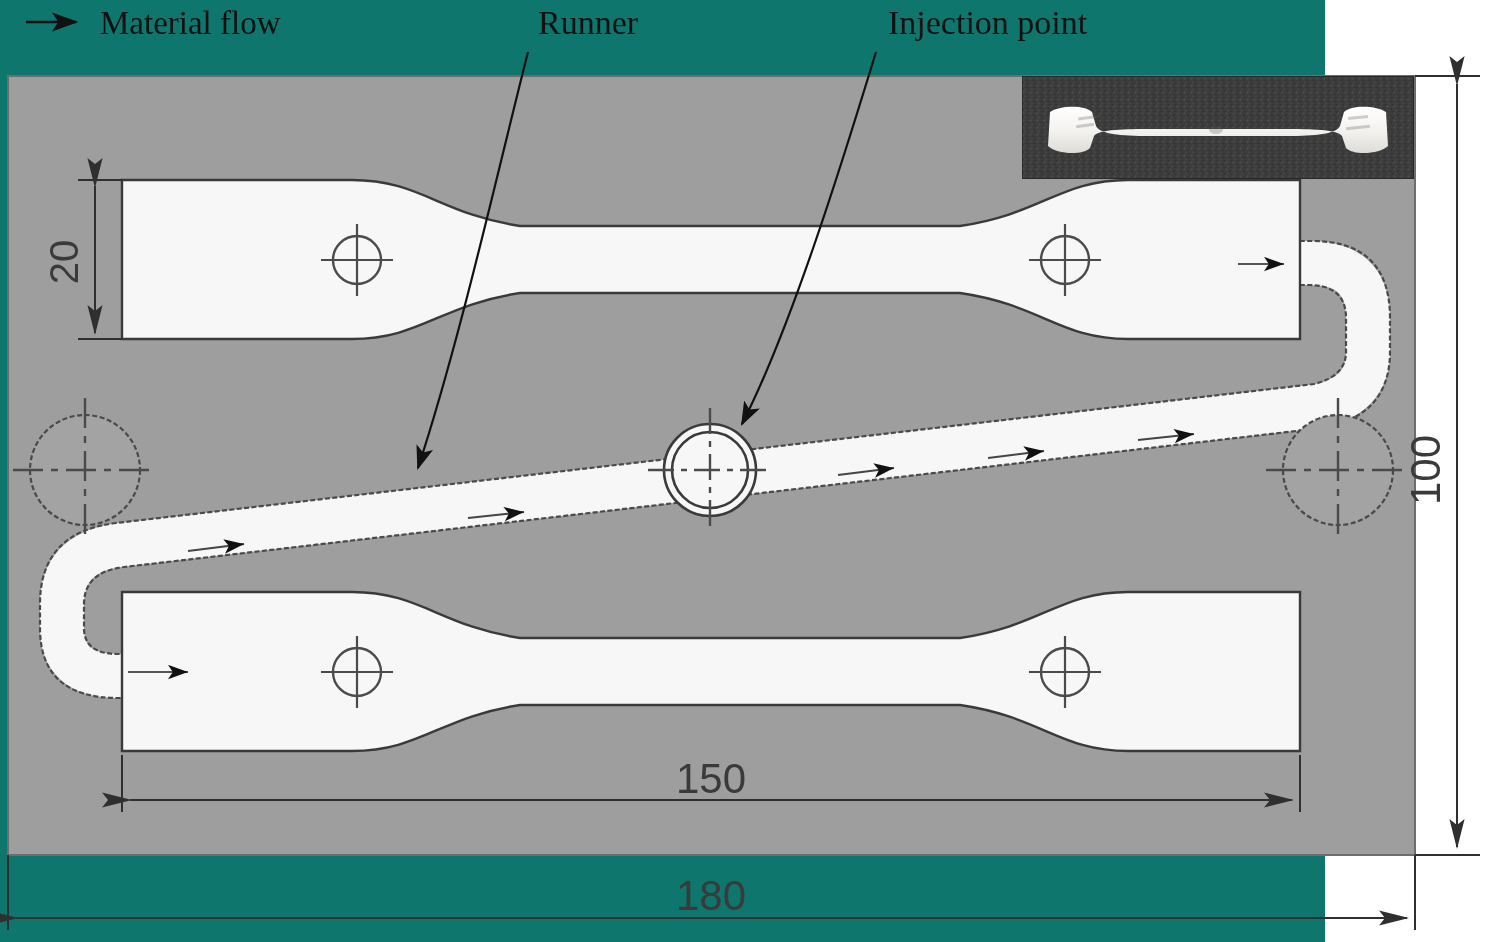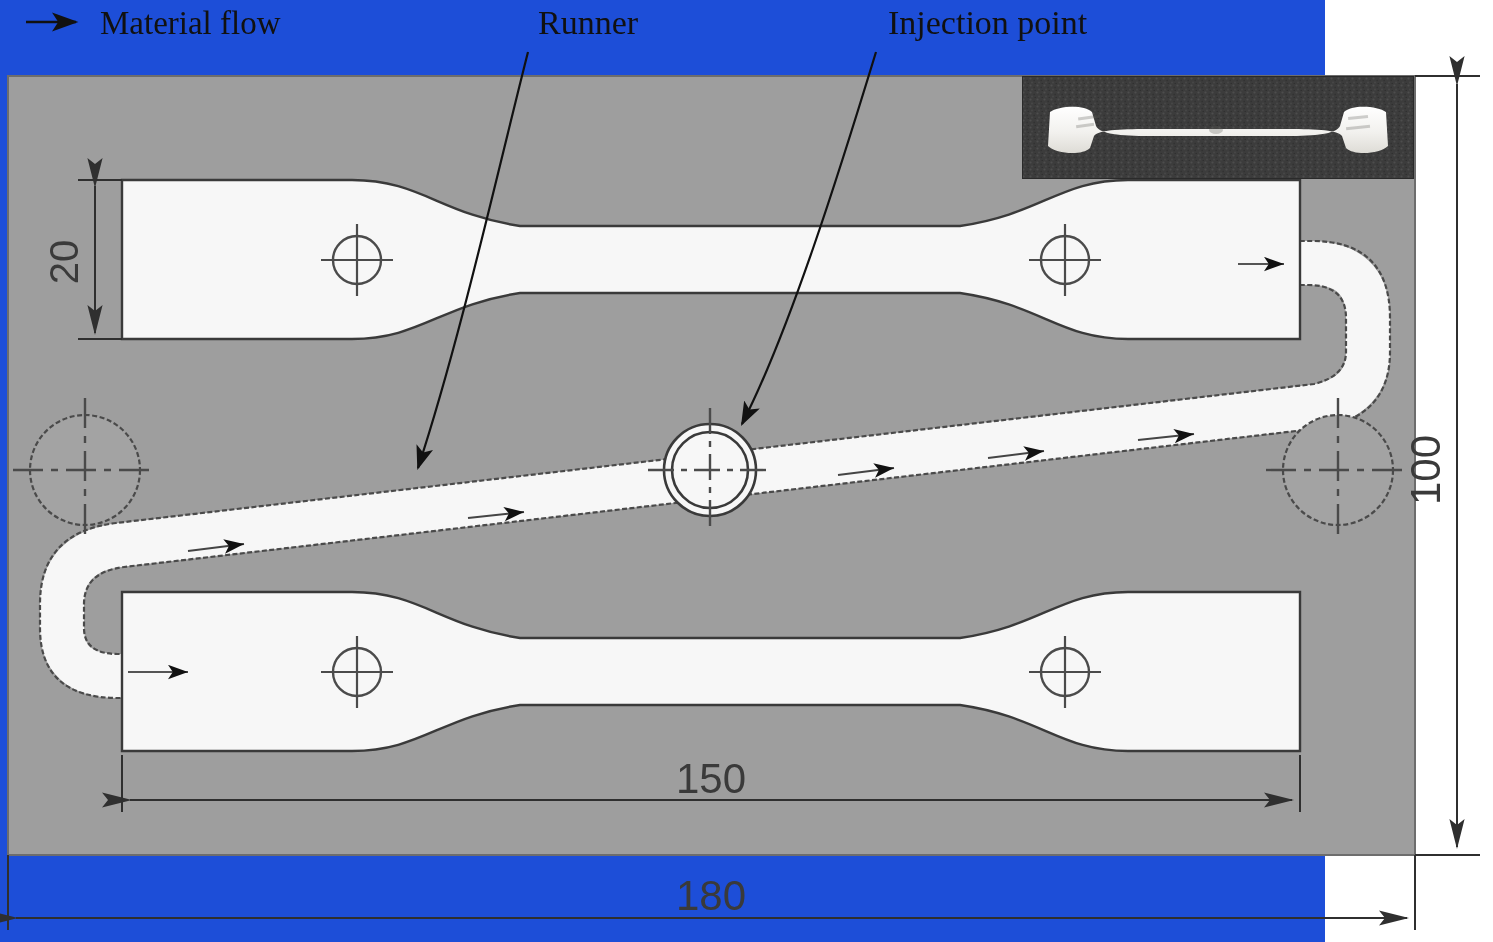--- a/index.html
+++ b/index.html
@@ -1,17 +1,17 @@
 <!DOCTYPE html>
 <html><head>
 <meta charset="utf-8">
 <style>
   html,body{margin:0;padding:0;background:#ffffff;}
   body{width:1493px;height:942px;overflow:hidden;font-family:"Liberation Serif",serif;}
-  #stage{position:relative;width:1325px;height:942px;background:#1d4ed8;}
+  #stage{position:relative;width:1325px;height:942px;background:#0f766e;}
   svg#drawing{position:absolute;left:0;top:0;width:1493px;height:942px;display:block;}
   .lbl{font-family:"Liberation Serif",serif;fill:#111111;}
   .dimtxt{font-family:"Liberation Sans",sans-serif;fill:#3a3a3a;}
 </style>
 </head>
 <body>
 
 <div id="stage">
 <svg id="drawing" viewBox="0 0 1493 942">
   <defs>

